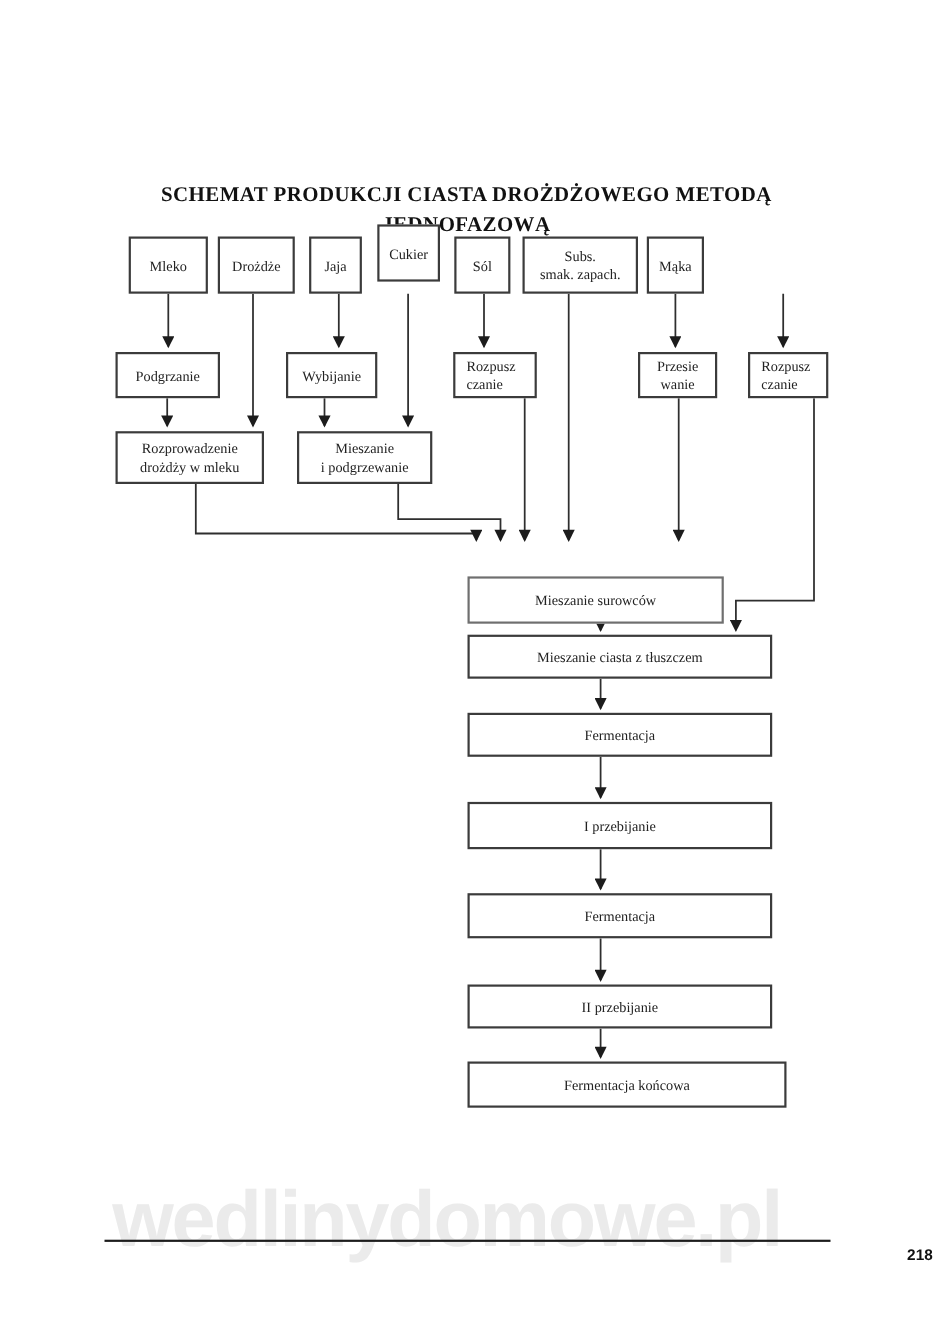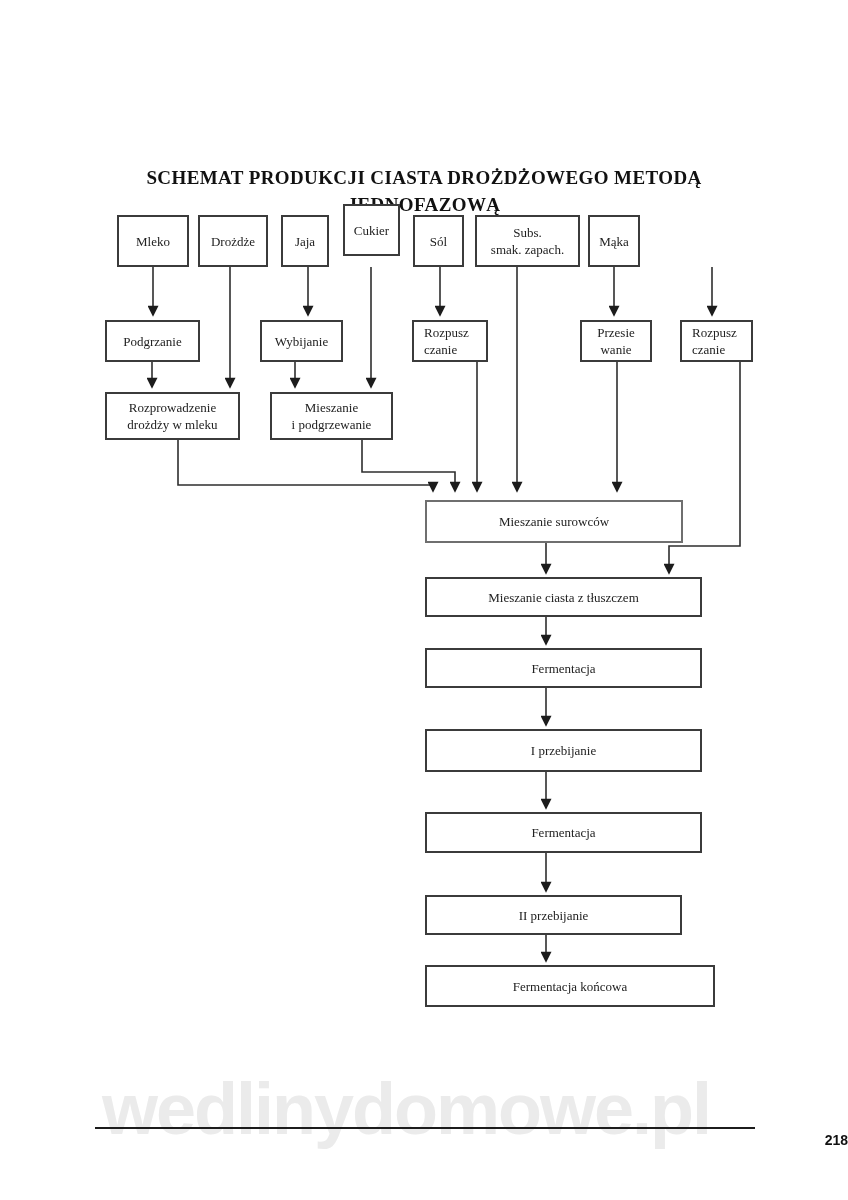--- a/index.html
+++ b/index.html
@@ -80,25 +80,25 @@
   <div class="node" style="left:580px;top:320px;width:72px;height:42px">Przesie
 wanie</div>
   <div class="node left-text" style="left:680px;top:320px;width:73px;height:42px">Rozpusz
 czanie</div>
 
   <div class="node" style="left:105px;top:392px;width:135px;height:48px">Rozprowadzenie
 drożdży w mleku</div>
   <div class="node" style="left:270px;top:392px;width:123px;height:48px">Mieszanie
 i podgrzewanie</div>
 
-  <div class="node" style="left:425px;top:500px;width:258px;height:43px;border-color:#6f6f6f">Mieszanie surowców</div>
+  <div class="node" style="left:425px;top:524px;width:233px;height:43px;border-color:#6f6f6f">Mieszanie surowców</div>
   <div class="node" style="left:425px;top:577px;width:277px;height:40px">Mieszanie ciasta z tłuszczem</div>
   <div class="node" style="left:425px;top:648px;width:277px;height:40px">Fermentacja</div>
   <div class="node" style="left:425px;top:729px;width:277px;height:43px">I przebijanie</div>
   <div class="node" style="left:425px;top:812px;width:277px;height:41px">Fermentacja</div>
-  <div class="node" style="left:425px;top:895px;width:257px;height:40px">II przebijanie</div>
+  <div class="node" style="left:425px;top:895px;width:277px;height:40px">II przebijanie</div>
   <div class="node" style="left:425px;top:965px;width:290px;height:42px">Fermentacja końcowa</div>
 
   <div id="watermark">wedlinydomowe.pl</div>
   <div id="footer-rule"></div>
   <div id="page-number">218</div>
 
 </div>
 
 </body></html>

